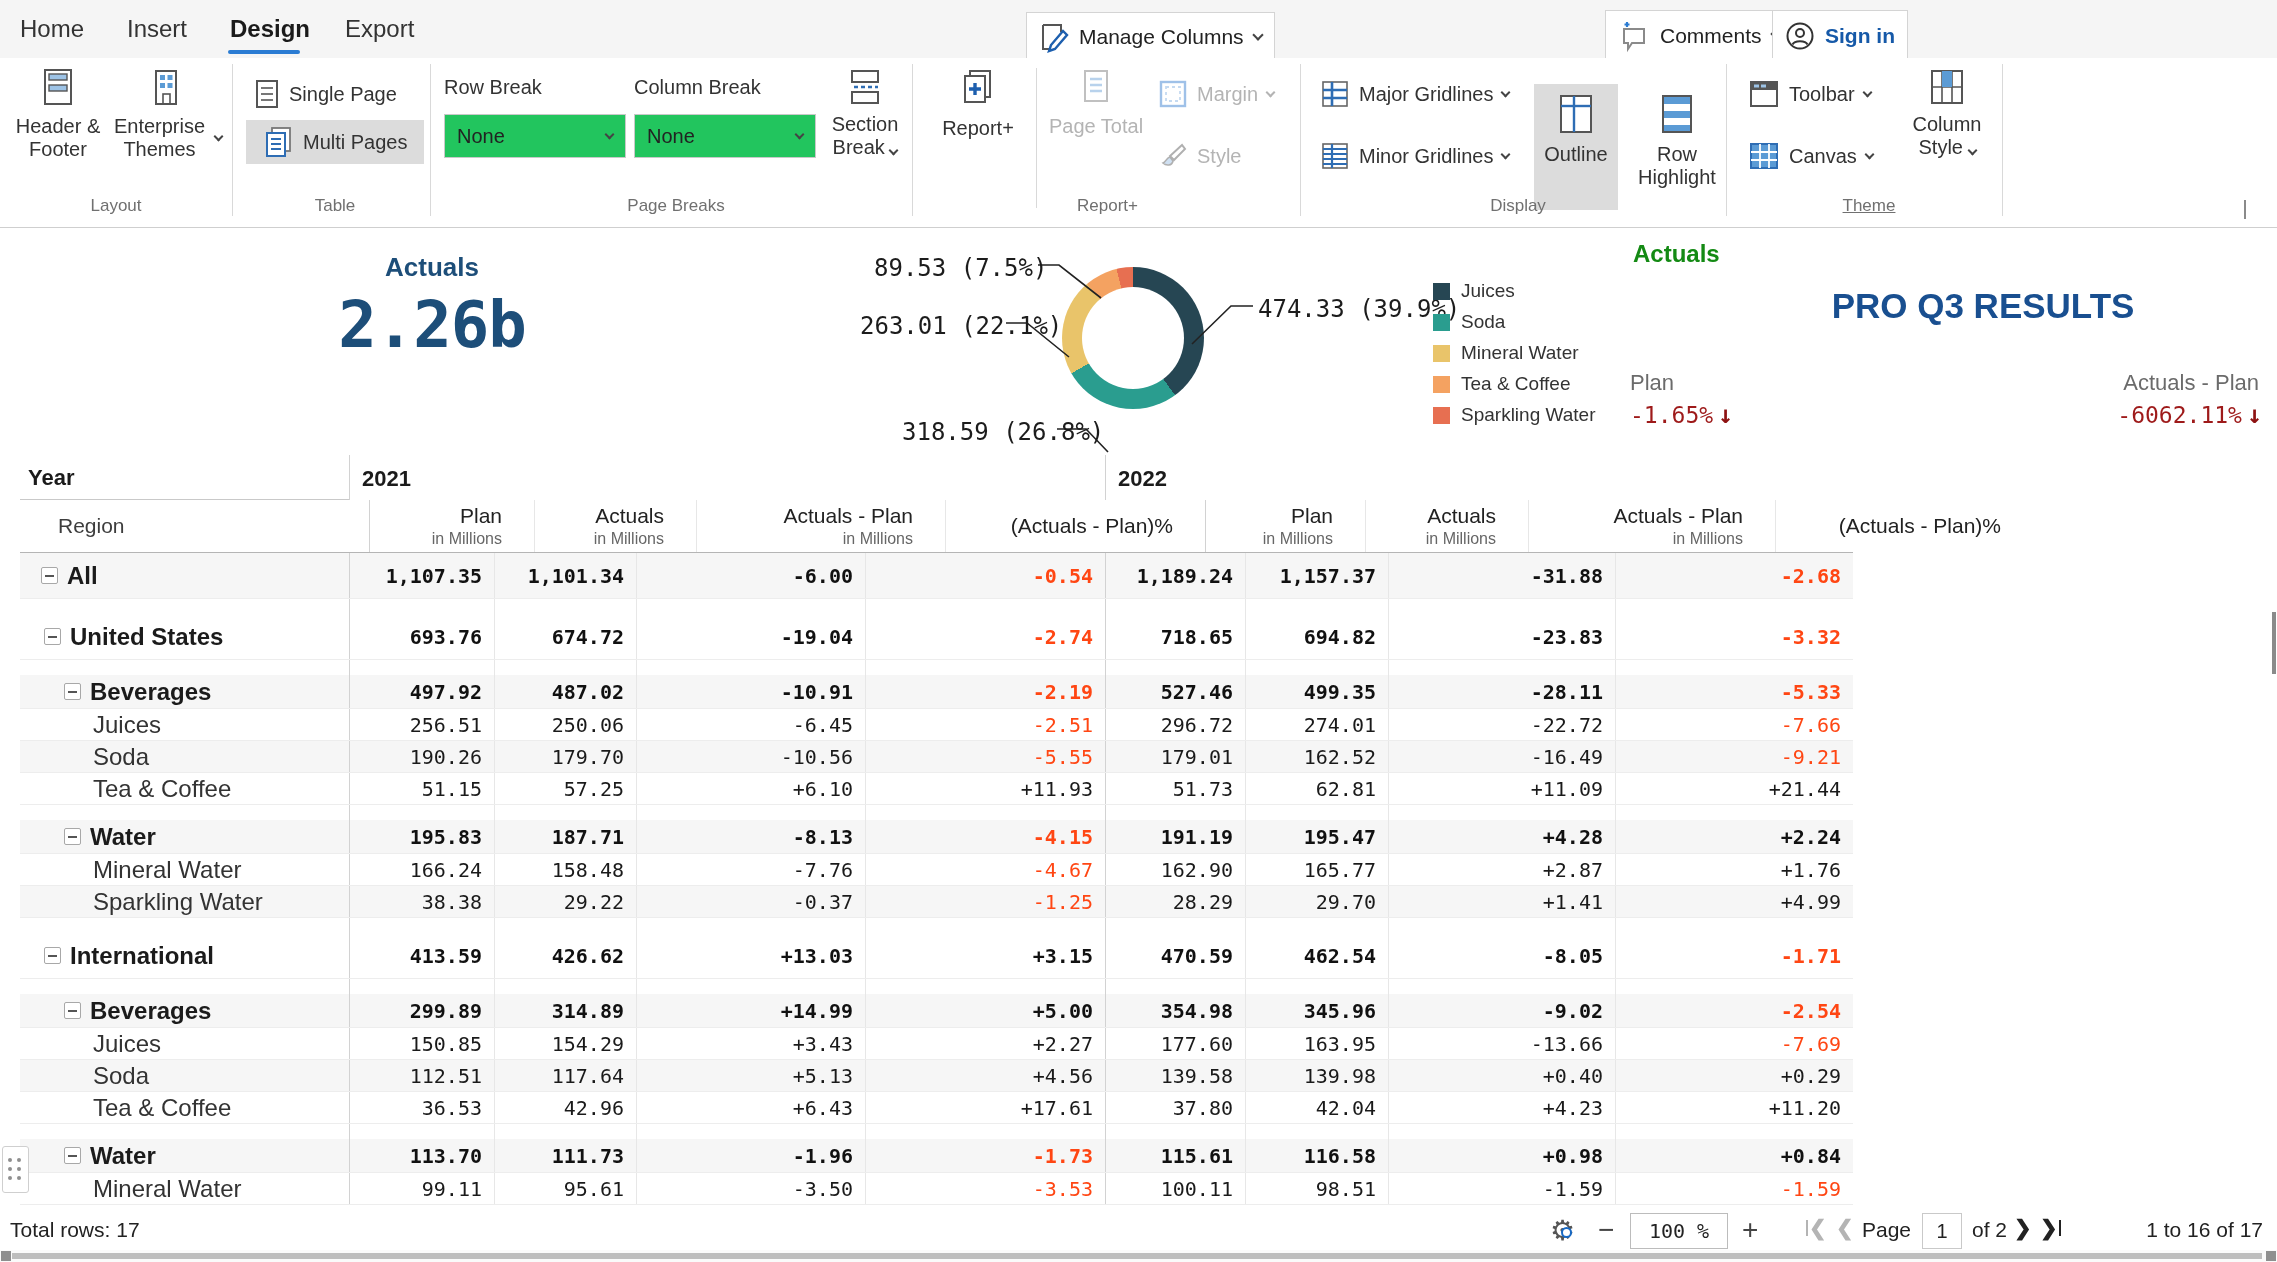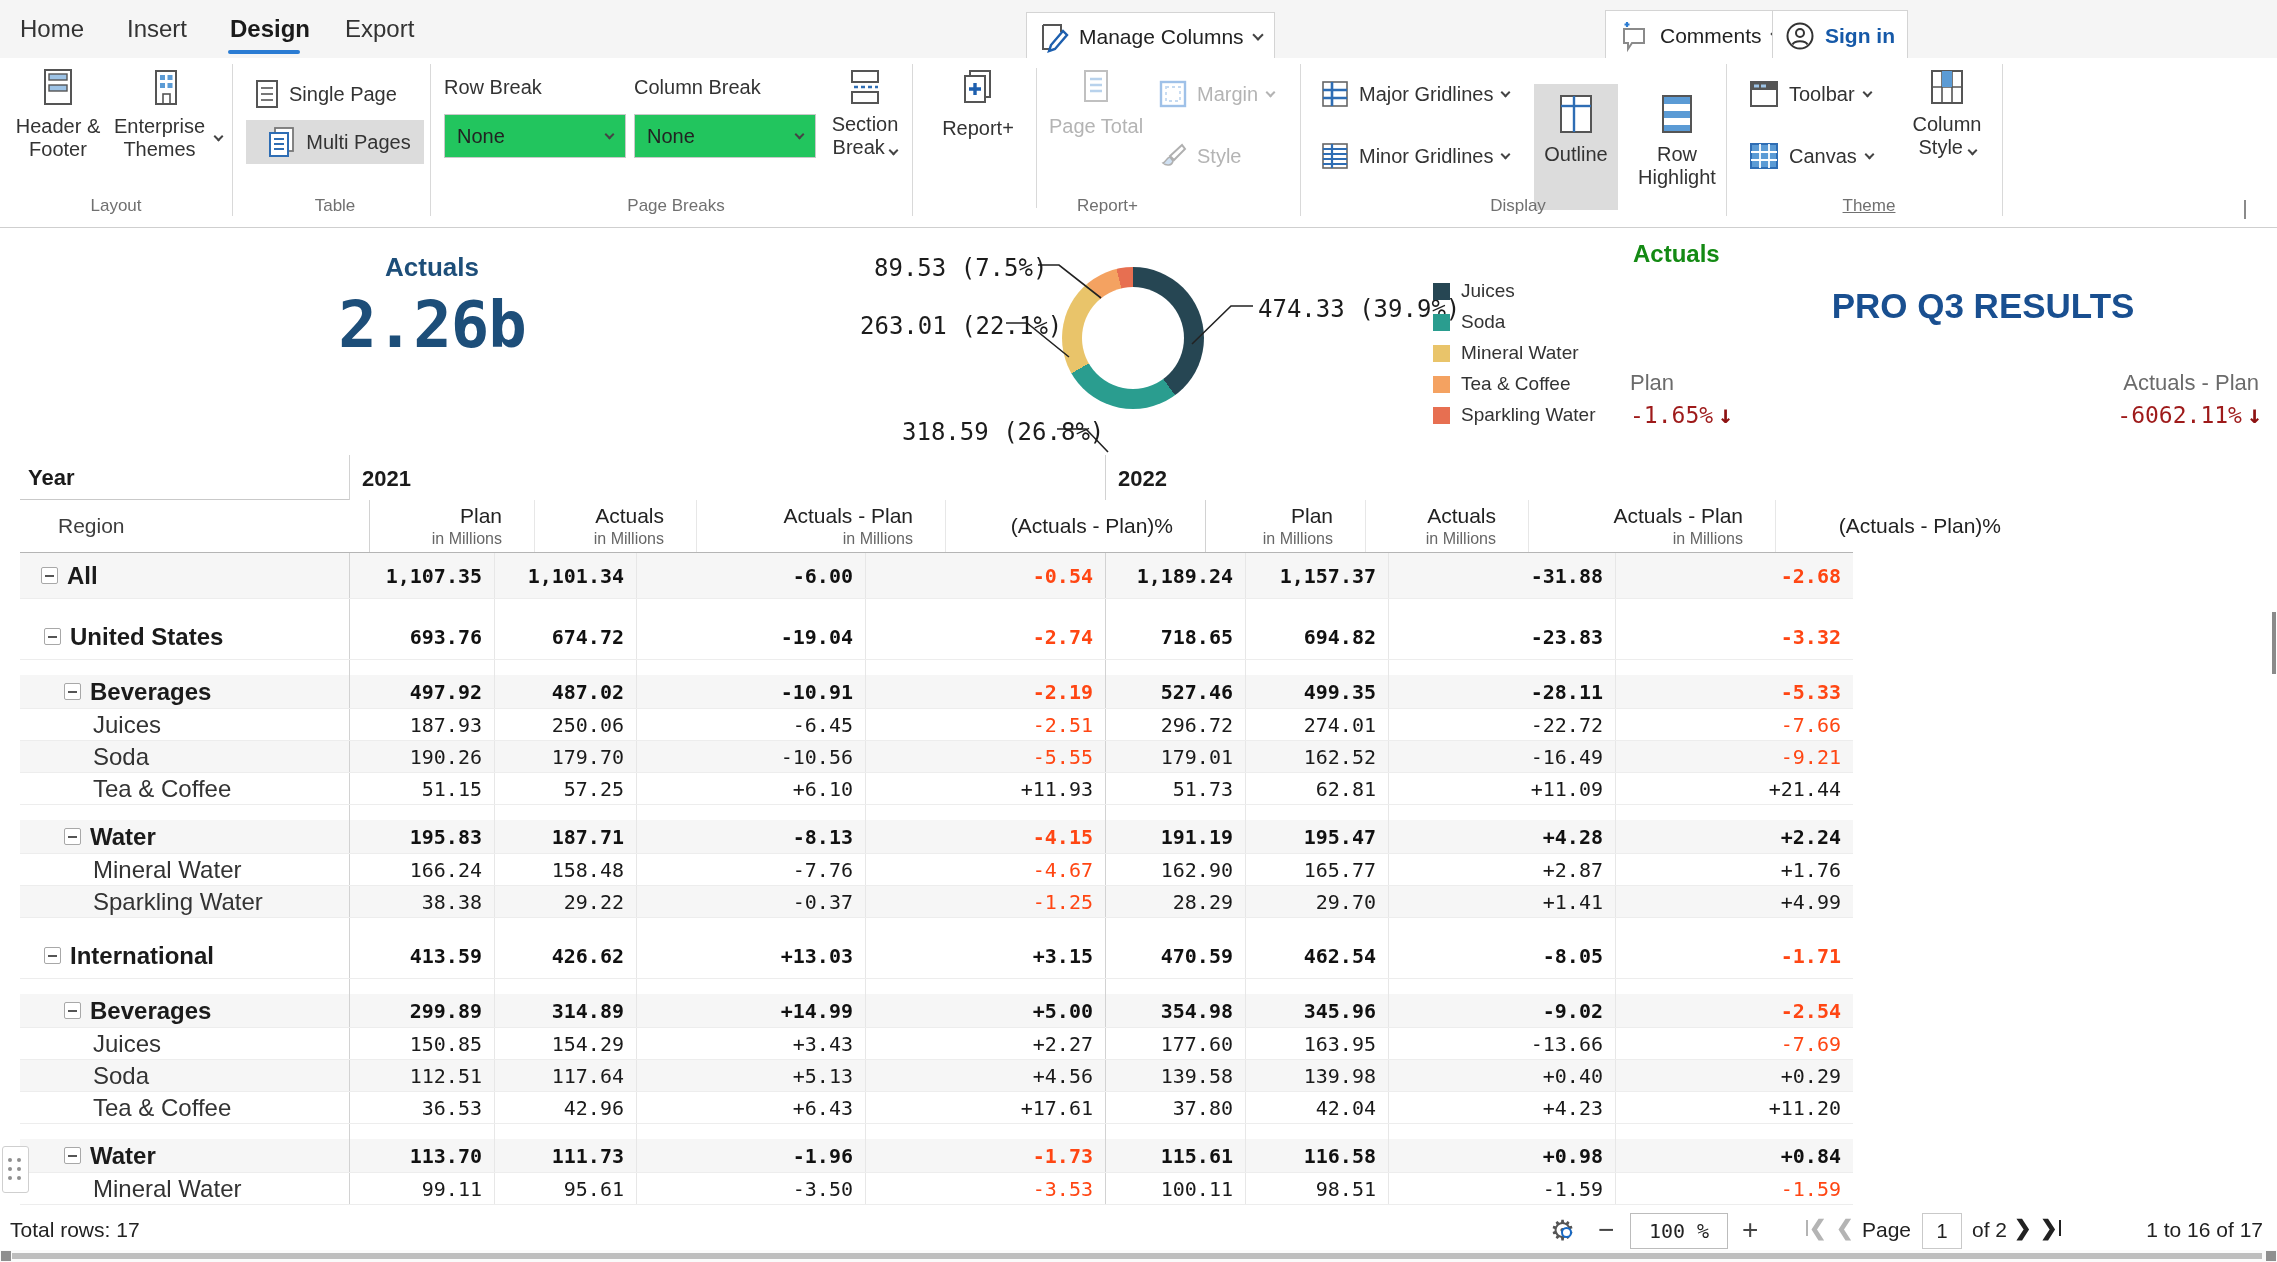--- a/index.html
+++ b/index.html
@@ -185,21 +185,21 @@
 
     <div class="inlinebtn" style="left:254px; top:14px;">
       <span>
         <svg width="26" height="30" viewBox="0 0 26 30">
             <rect x="3" y="2" width="20" height="26" fill="#fff" stroke="#555" stroke-width="2"></rect>
             <path d="M7 9 h12 M7 15 h12 M7 21 h12" stroke="#777" stroke-width="2"></path>
           </svg>
       </span>
       <span>Single Page</span>
     </div>
-    <div class="inlinebtn selectedbtn" style="left:246px; top:62px; width:178px; padding-left:8px;justify-content:center;">
+    <div class="inlinebtn selectedbtn" style="left:246px; top:62px; width:178px; padding-left:18px;">
       <span>
         <svg width="30" height="32" viewBox="0 0 30 32">
             <rect x="8" y="2" width="18" height="23" fill="#fff" stroke="#777" stroke-width="1.8"></rect>
             <rect x="3" y="7" width="18" height="23" fill="#fff" stroke="#2e6db4" stroke-width="2"></rect>
             <path d="M7 13 h10 M7 18 h10 M7 23 h10" stroke="#2e6db4" stroke-width="1.8"></path>
           </svg>
       </span>
       <span>Multi Pages</span>
     </div>
     <div class="grp-label" style="left:240px; width:190px;">Table</div>
@@ -505,21 +505,21 @@
         <div class="rcell num-cell bl bold neg-red">-2.19</div>
         <div class="rcell num-cell bl-strong bold">527.46</div>
         <div class="rcell num-cell bl bold">499.35</div>
         <div class="rcell num-cell bl bold">-28.11</div>
         <div class="rcell num-cell bl bold neg-red">-5.33</div>
       </div>
       <div class="trow drow" style="grid-template-columns: 329px 145px 142px 229px 240px 140px 143px 227px 238px; height: 32px;">
         <div class="rcell label-cell" style="padding-left: 73px;">
           <span>Juices</span>
         </div>
-        <div class="rcell num-cell bl-strong">187.93</div>
+        <div class="rcell num-cell bl-strong">256.51</div>
         <div class="rcell num-cell bl">250.06</div>
         <div class="rcell num-cell bl">-6.45</div>
         <div class="rcell num-cell bl neg-red">-2.51</div>
         <div class="rcell num-cell bl-strong">296.72</div>
         <div class="rcell num-cell bl">274.01</div>
         <div class="rcell num-cell bl">-22.72</div>
         <div class="rcell num-cell bl neg-red">-7.66</div>
       </div>
       <div class="trow drow stripe" style="grid-template-columns: 329px 145px 142px 229px 240px 140px 143px 227px 238px; height: 32px;">
         <div class="rcell label-cell" style="padding-left: 73px;">

